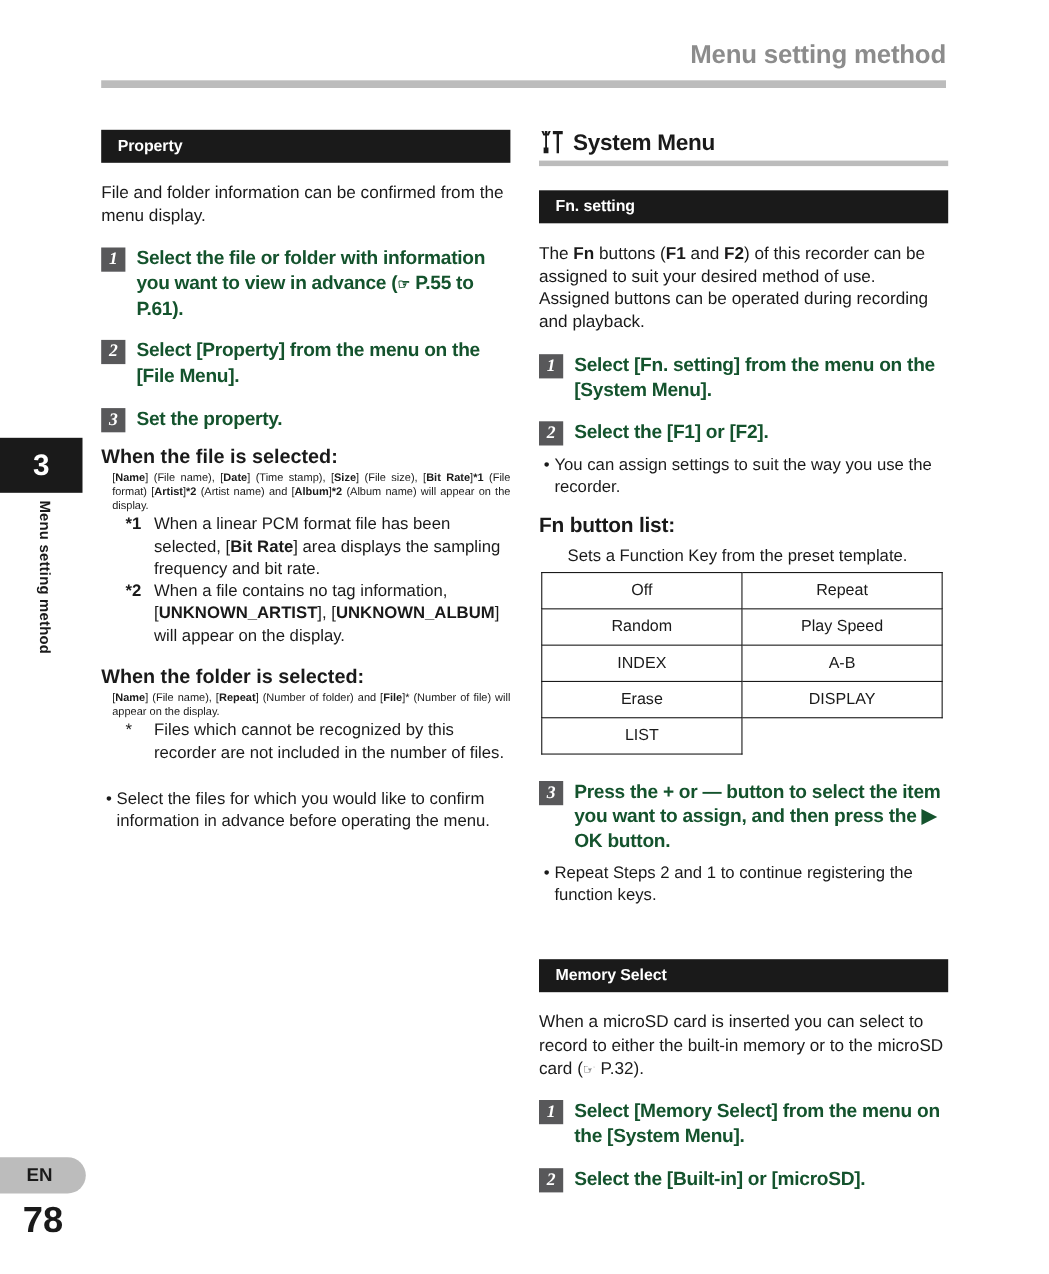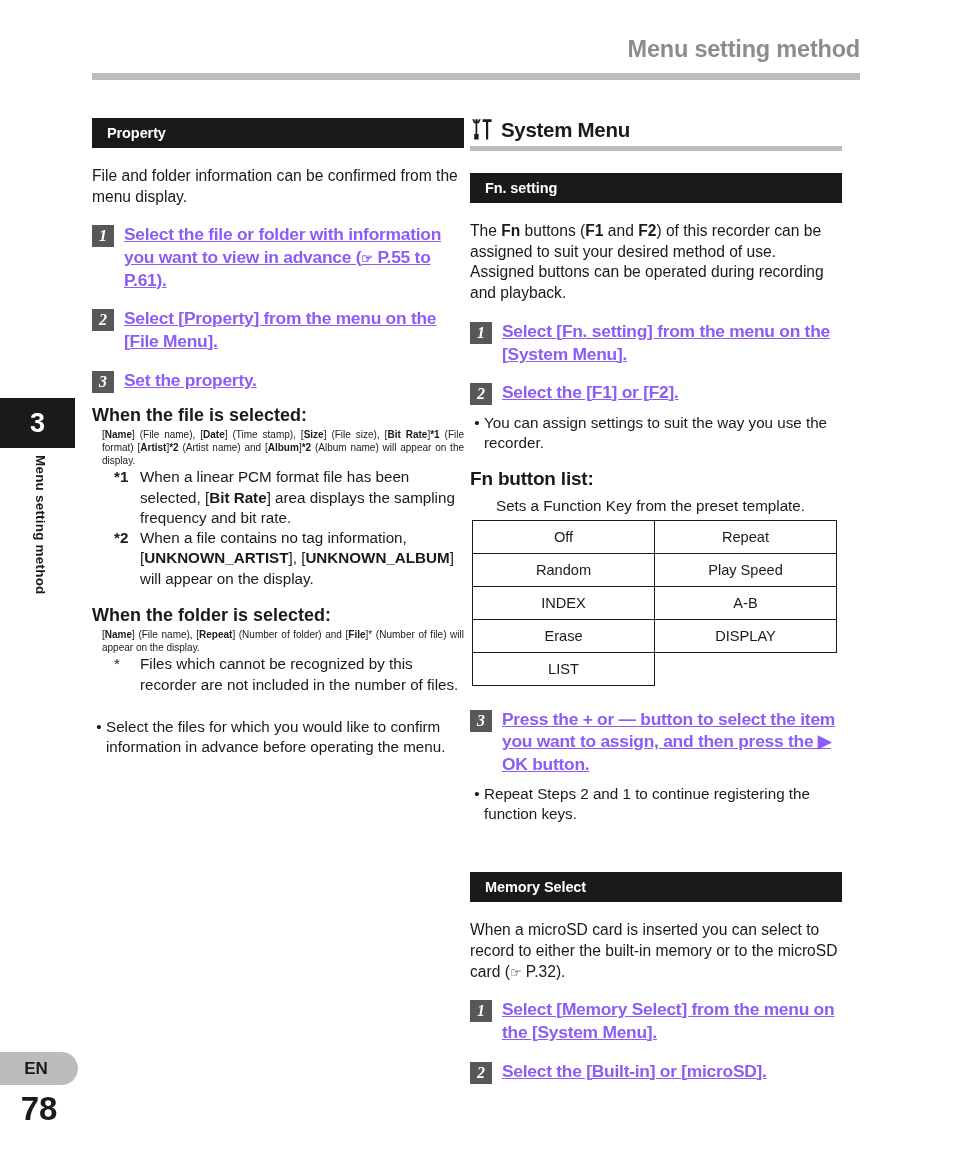--- a/index.html
+++ b/index.html
@@ -102,21 +102,21 @@
     color: #1a1a1a;
   }
 
   
   .column {
     position: absolute;
     top: 118px;
     width: 372px;
   }
   #col-left  { left: 92px;  }
-  #col-right { left: 470px; }
+  #col-right { left: 490px; }
 
   
   .section-bar {
     background: #1a1a1a;
     color: #ffffff;
     font-size: 14.5px;
     font-weight: bold;
     padding: 7px 0 7px 15px;
     letter-spacing: -0.1px;
     box-sizing: border-box;
@@ -173,22 +173,21 @@
     line-height: 22px;
     text-align: center;
     margin-right: 10px;
     margin-top: 2px;
   }
   .step-text {
     font-size: 17.4px;
     font-weight: bold;
     line-height: 1.3;
     letter-spacing: -0.25px;
-    color: #8b5cf6;
-    text-decoration: underline;
+    color: #14532d;
   }
 
   
   .note {
     display: flex;
     margin: 0 0 16px 0;
     font-size: 15.2px;
     line-height: 1.33;
   }
   .note .dot {

